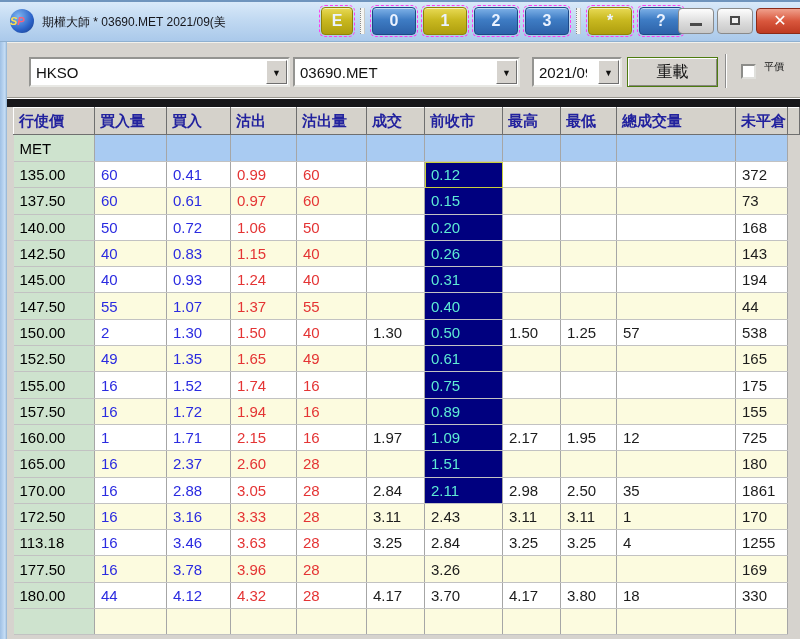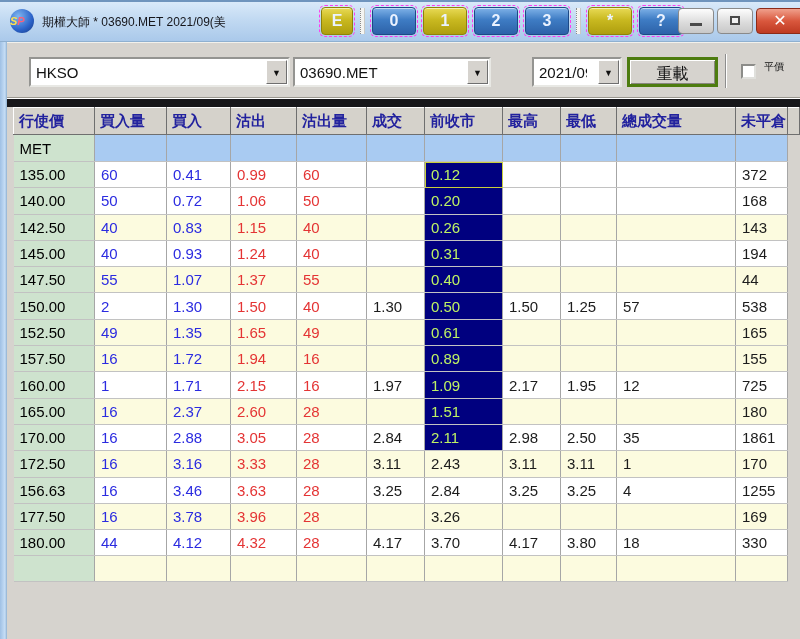--- a/index.html
+++ b/index.html
@@ -36,24 +36,24 @@
   
   .toolbar { position:absolute; left:0; top:42px; width:800px; height:57px; background:#D6D3CE;
     box-shadow:inset 0 1px 0 #F2F1EC, inset 0 -1px 0 #FFFFFF, inset 0 -2px 0 #9A978F; }
   .combo { position:absolute; top:15px; height:30px; background:#FFFFFF; border:2px inset #E8E8E4;
     display:flex; align-items:center;gap:11px; }
   .combo .val { flex:1; padding-left:5px; font-size:15px; color:#111; white-space:nowrap; overflow:hidden; }
   .combo .arrow { width:21px; height:24px; margin-right:1px; background:#D6D3CE;
     border:1px solid; border-color:#FFFFFF #6F6F6F #6F6F6F #FFFFFF; text-align:center; line-height:24px;
     font-size:9px; color:#111; }
   #combo-exchange { left:29px; width:261px; }
-  #combo-symbol   { left:293px; width:198px;align-items:center; }
+  #combo-symbol   { left:293px; width:227px;align-items:center; }
   #combo-month    { left:532px; width:90px; }
   .tool-btn { position:absolute; left:627px; top:15px; width:91px; height:30px; background:#D6D3CE;
-    border:3px solid #4d7c0f; box-shadow:inset 1px 1px 0 #FFFFFF, inset -1px -1px 0 #88867F;
+    border:1px solid #4d7c0f; box-shadow:inset 1px 1px 0 #FFFFFF, inset -1px -1px 0 #88867F;
     font-size:16px; color:#111; text-align:center; line-height:28px; }
   .tool-sep { position:absolute; left:725px; top:12px; height:34px; width:2px;
     border-left:1px solid #8D8D8D; border-right:1px solid #FFFFFF; }
   .checkbox { position:absolute; left:741px; top:22px; width:15px; height:15px; background:#fff; border:2px inset #E0E0DC; }
   .checkbox-label { position:absolute; left:764px; top:18px; font-size:10px; color:#111; white-space:nowrap; }
 
   .darkband { position:absolute; left:0; top:99px; width:800px; height:8px; background:#17171A; }
   .left-border { position:absolute; left:0; top:42px; width:7px; height:597px;
     background:linear-gradient(90deg,#9FC0E4,#C6DEF6 70%,#8FB0D0); }
 
@@ -70,21 +70,21 @@
   th.gh-right { text-align:center; padding:0; }
   td { font-size:15px; padding:0 0 0 6px; border-right:1px solid #A6A6A6; border-bottom:1px solid #C2C2C2;
     white-space:nowrap; overflow:hidden; color:#1C1C1C; }
   tr.met-row { height:27px; } tr.met-row td { background:#A9CBF2; }
   tr.met-row td.strike-cell { background:#CEE3CE; color:#000; }
   tr.data-row { height:26.3px; }
   tr.data-row td { background:#FFFFFF; }
   tr.data-row.alt td { background:#FCFBDF; }
   td.strike-cell { background:#CEE3CE !important; color:#000; }
   td.c-bidtxt { color:#2B2BE0; } td.c-asktxt { color:#E43434; }
-  td.prev-hl { background:#00007F !important; color:#bef264; }
+  td.prev-hl { background:#00007F !important; color:#5eead4; }
   td.focused { outline:1px solid #C9CF3C; outline-offset:-1px; }
   td.filler { background:#D6D3CE !important; border-right:none; border-bottom:none; }
   th.filler { border-left:none; }
   tr.sliver { height:26px; } tr.sliver td { background:#FCFBDF; }
 </style>
 </head>
 <body>
 
 <div id="window">
 
@@ -183,20 +183,34 @@
             <td class="c-asktxt">0.99</td>
             <td class="c-asktxt">60</td>
             <td></td>
             <td class="prev-hl focused">0.12</td>
             <td></td>
             <td></td>
             <td></td>
             <td>372</td>
             <td class="filler"></td>
           </tr>
+          <tr class="data-row alt">
+            <td class="strike-cell">137.50</td>
+            <td class="c-bidtxt">60</td>
+            <td class="c-bidtxt">0.61</td>
+            <td class="c-asktxt">0.97</td>
+            <td class="c-asktxt">60</td>
+            <td></td>
+            <td class="prev-hl">0.15</td>
+            <td></td>
+            <td></td>
+            <td></td>
+            <td>73</td>
+            <td class="filler"></td>
+          </tr>
           <tr class="data-row">
             <td class="strike-cell">140.00</td>
             <td class="c-bidtxt">50</td>
             <td class="c-bidtxt">0.72</td>
             <td class="c-asktxt">1.06</td>
             <td class="c-asktxt">50</td>
             <td></td>
             <td class="prev-hl">0.20</td>
             <td></td>
             <td></td>
@@ -267,20 +281,34 @@
             <td class="c-asktxt">1.65</td>
             <td class="c-asktxt">49</td>
             <td></td>
             <td class="prev-hl">0.61</td>
             <td></td>
             <td></td>
             <td></td>
             <td>165</td>
             <td class="filler"></td>
           </tr>
+          <tr class="data-row">
+            <td class="strike-cell">155.00</td>
+            <td class="c-bidtxt">16</td>
+            <td class="c-bidtxt">1.52</td>
+            <td class="c-asktxt">1.74</td>
+            <td class="c-asktxt">16</td>
+            <td></td>
+            <td class="prev-hl">0.75</td>
+            <td></td>
+            <td></td>
+            <td></td>
+            <td>175</td>
+            <td class="filler"></td>
+          </tr>
           <tr class="data-row alt">
             <td class="strike-cell">157.50</td>
             <td class="c-bidtxt">16</td>
             <td class="c-bidtxt">1.72</td>
             <td class="c-asktxt">1.94</td>
             <td class="c-asktxt">16</td>
             <td></td>
             <td class="prev-hl">0.89</td>
             <td></td>
             <td></td>
@@ -338,21 +366,21 @@
             <td class="c-asktxt">28</td>
             <td>3.11</td>
             <td>2.43</td>
             <td>3.11</td>
             <td>3.11</td>
             <td>1</td>
             <td>170</td>
             <td class="filler"></td>
           </tr>
           <tr class="data-row">
-            <td class="strike-cell">156.63</td>
+            <td class="strike-cell">113.18</td>
             <td class="c-bidtxt">16</td>
             <td class="c-bidtxt">3.46</td>
             <td class="c-asktxt">3.63</td>
             <td class="c-asktxt">28</td>
             <td>3.25</td>
             <td>2.84</td>
             <td>3.25</td>
             <td>3.25</td>
             <td>4</td>
             <td>1255</td>

